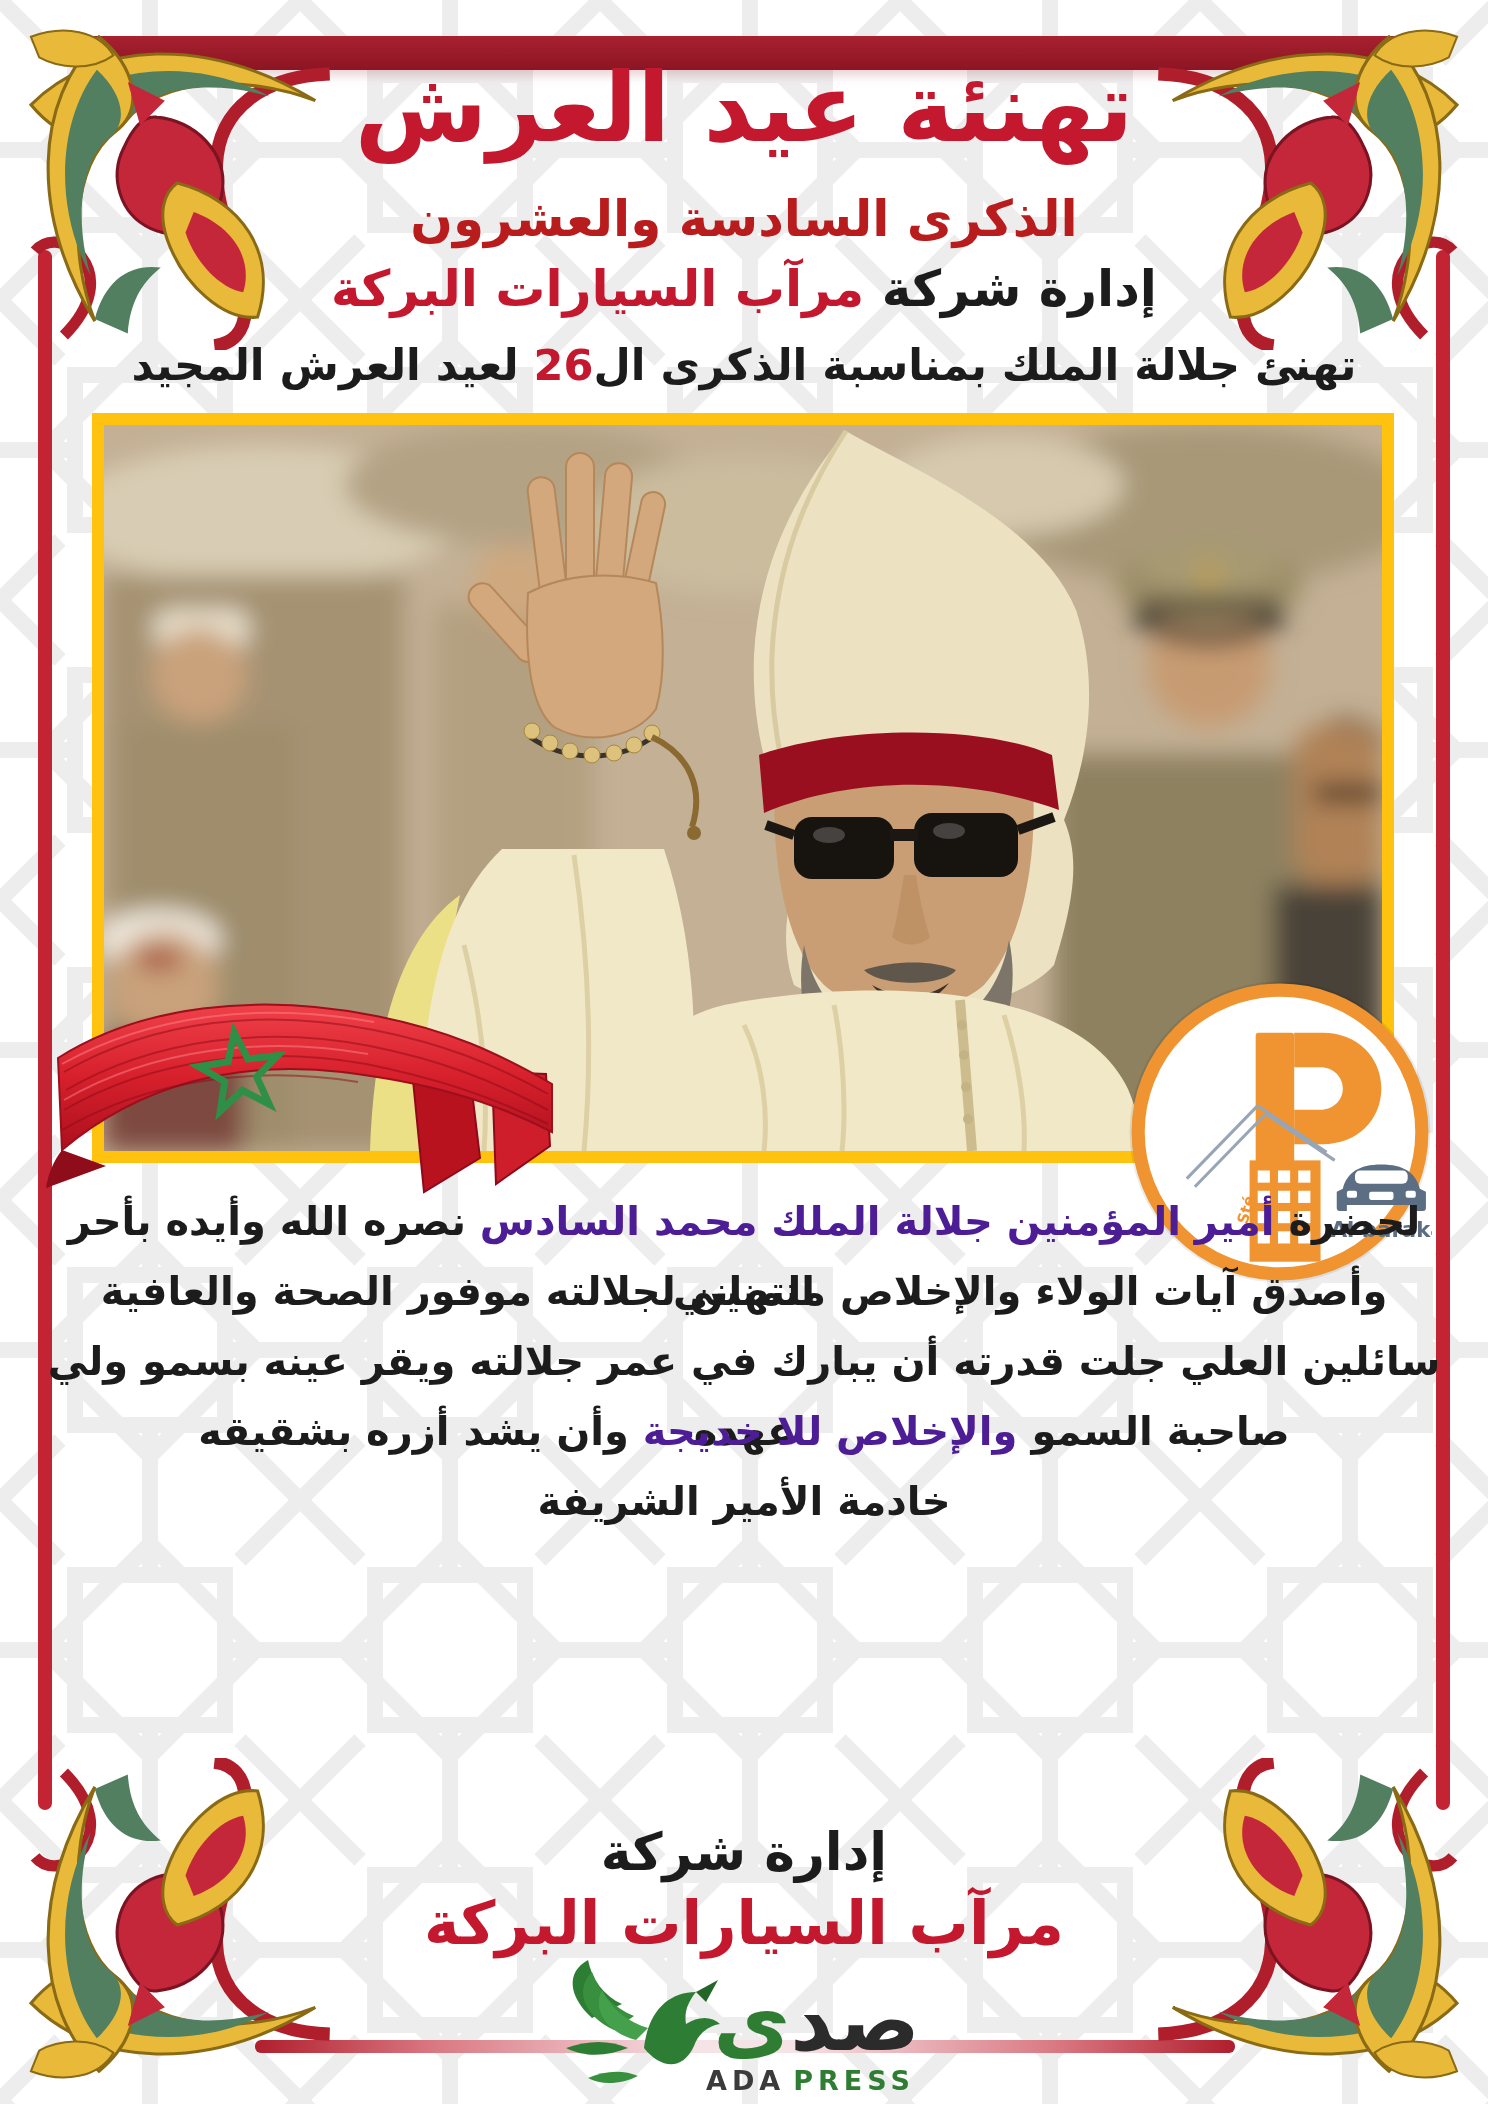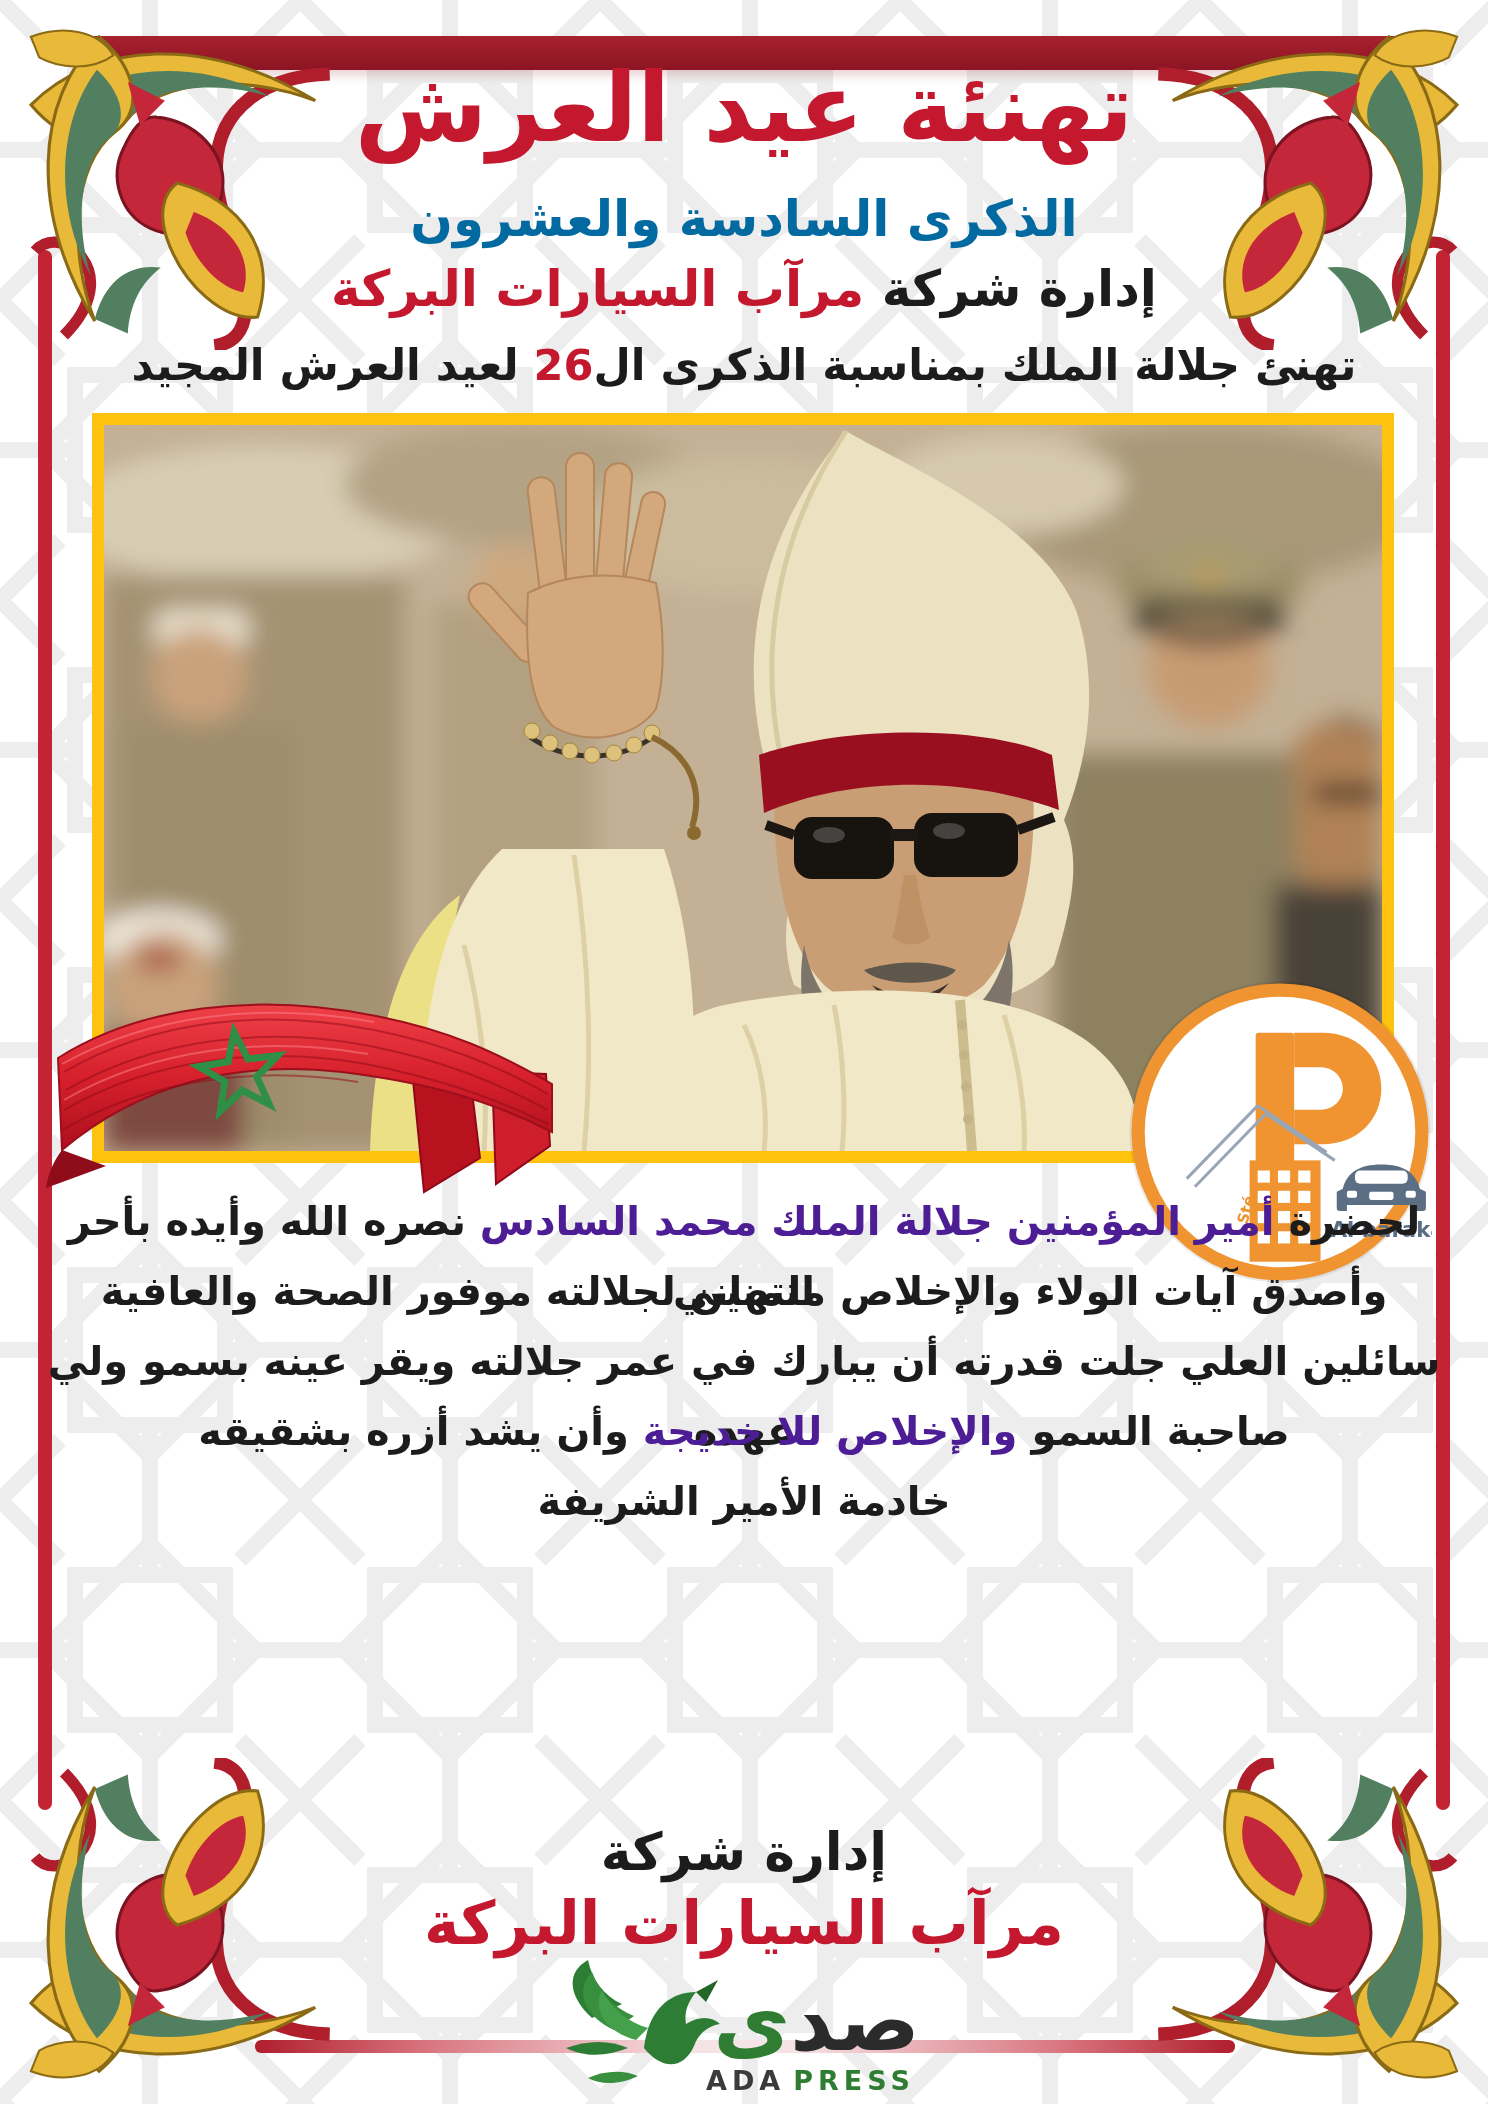--- a/index.html
+++ b/index.html
@@ -18,21 +18,21 @@
   .bottomline{left:255px;top:2040px;width:980px;height:13px;z-index:1;border-radius:6px;
     background:linear-gradient(90deg,#b01e2c 0%,#d97781 18%,#f6e3e5 45%,#f6e3e5 55%,#d97781 82%,#b01e2c 100%);}
   .corner{width:330px;height:340px;z-index:2;}
   .corner.tl{left:4px;top:10px;}
   .corner.tr{left:1154px;top:10px;transform:scaleX(-1);}
   .corner.bl{left:4px;top:1758px;transform:scaleY(-1);}
   .corner.br{left:1154px;top:1758px;transform:scale(-1,-1);}
   
   .hline{left:0;right:0;text-align:center;z-index:4;direction:rtl;font-weight:700;}
   .title{top:52px;font-size:96px;color:#c4182f;letter-spacing:2px;}
-  .subtitle{top:190px;font-size:50px;color:#0369a1;}
+  .subtitle{top:190px;font-size:50px;color:#b91c1c;}
   .orgline{top:260px;font-size:50px;color:#1c1c1c;}
   .congrats{top:340px;font-size:43px;color:#1c1c1c;}
   .seg-red{color:#c4182f;} .seg-green{color:#4c1d95;} .seg-black{color:#1c1c1c;}
   
   .photo-frame{left:92px;top:413px;width:1302px;height:750px;z-index:1;
     border:12px solid #ffc20e;box-sizing:border-box;background:#bfae92;}
   .flag{left:44px;top:962px;z-index:3;}
   .baraka{left:1128px;top:980px;z-index:3;}
   
   .bodyblock{left:0;right:0;top:1186px;z-index:4;text-align:center;direction:rtl;}

